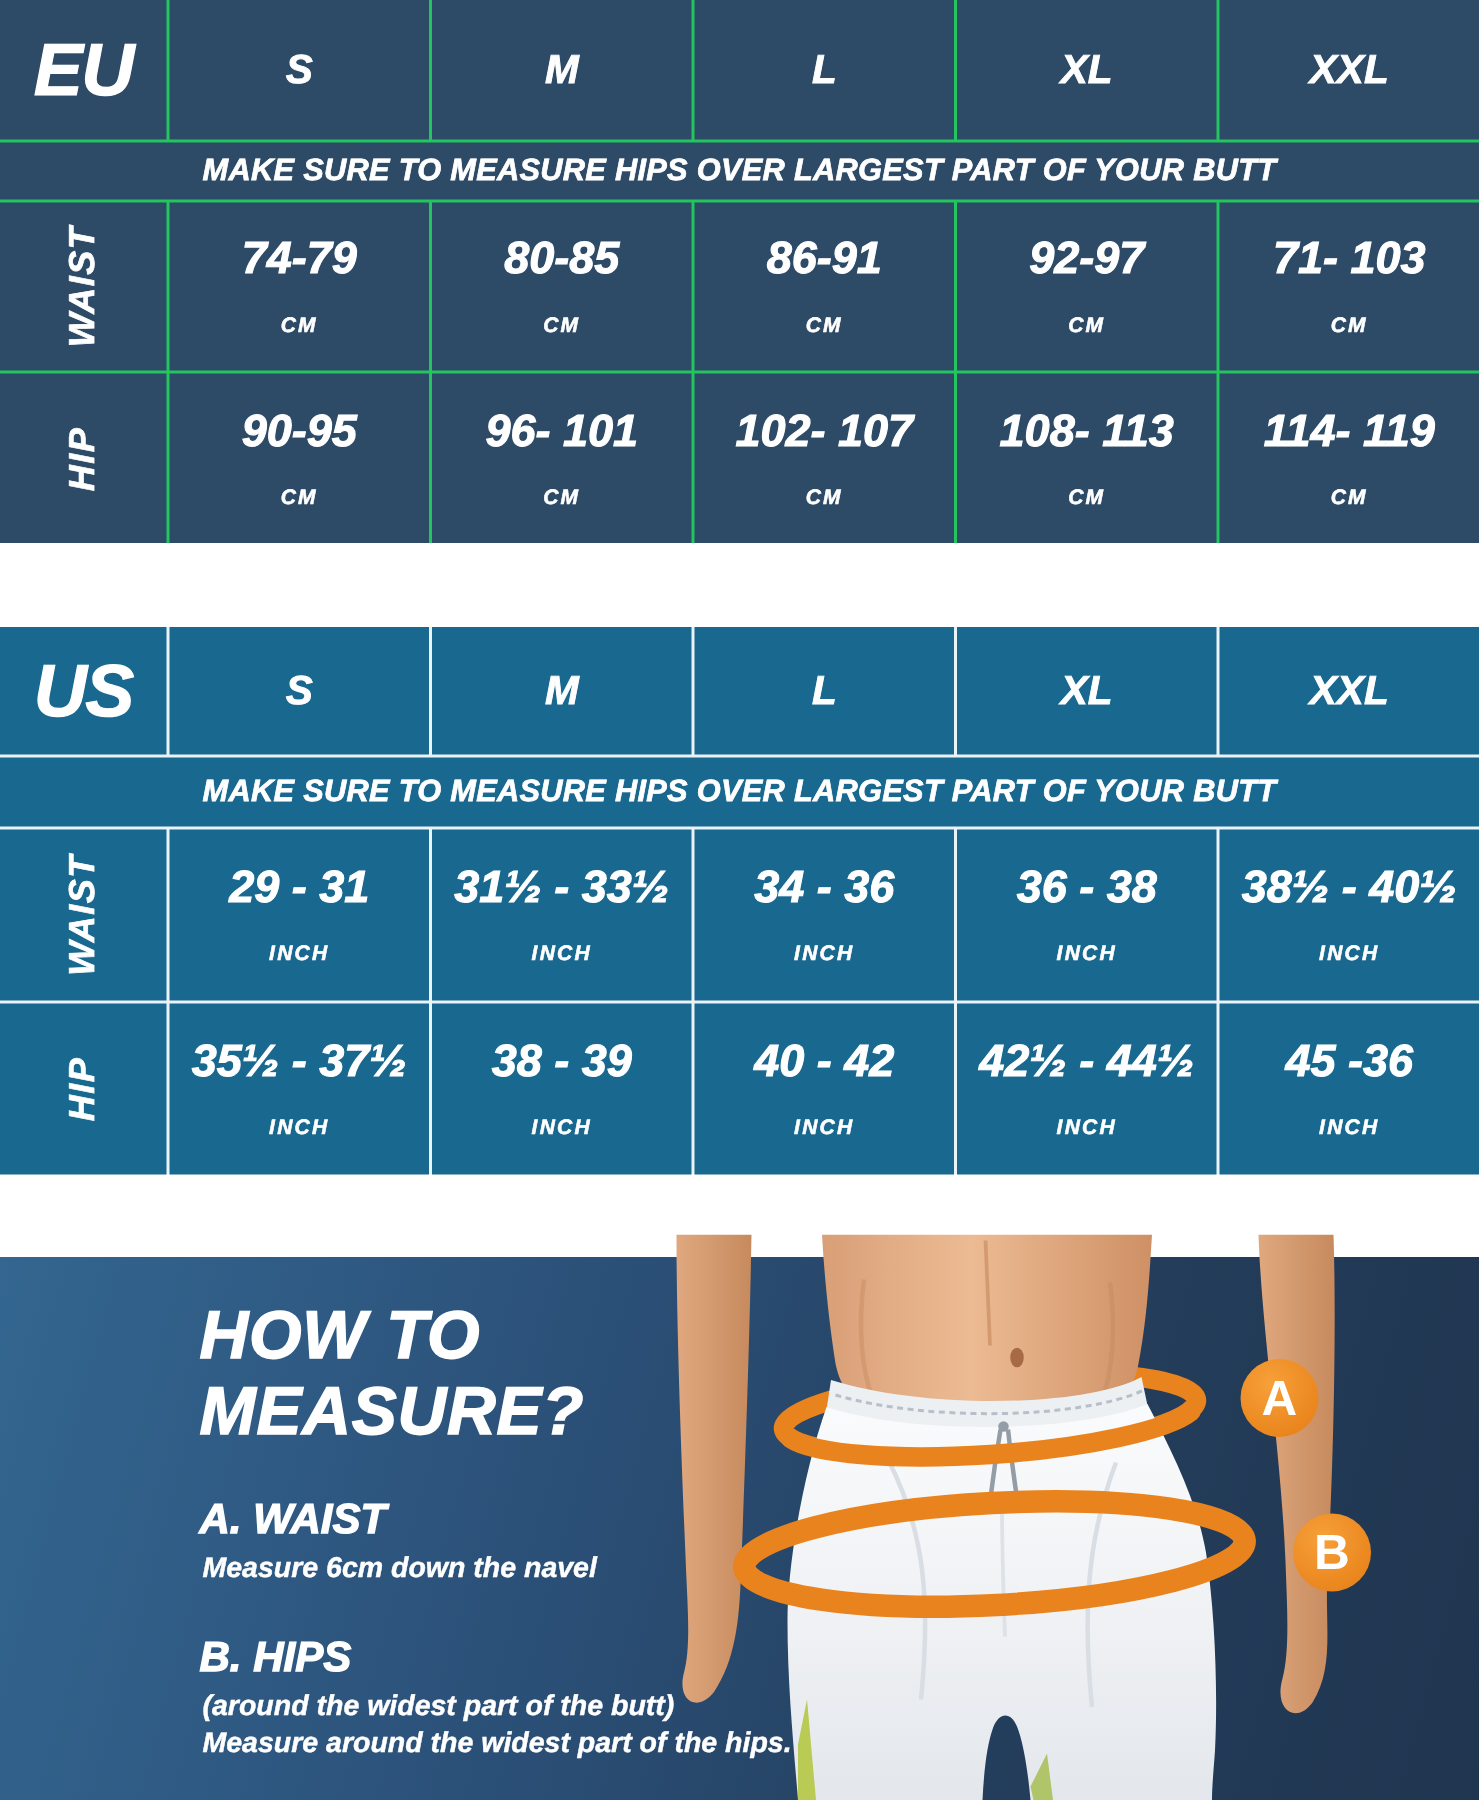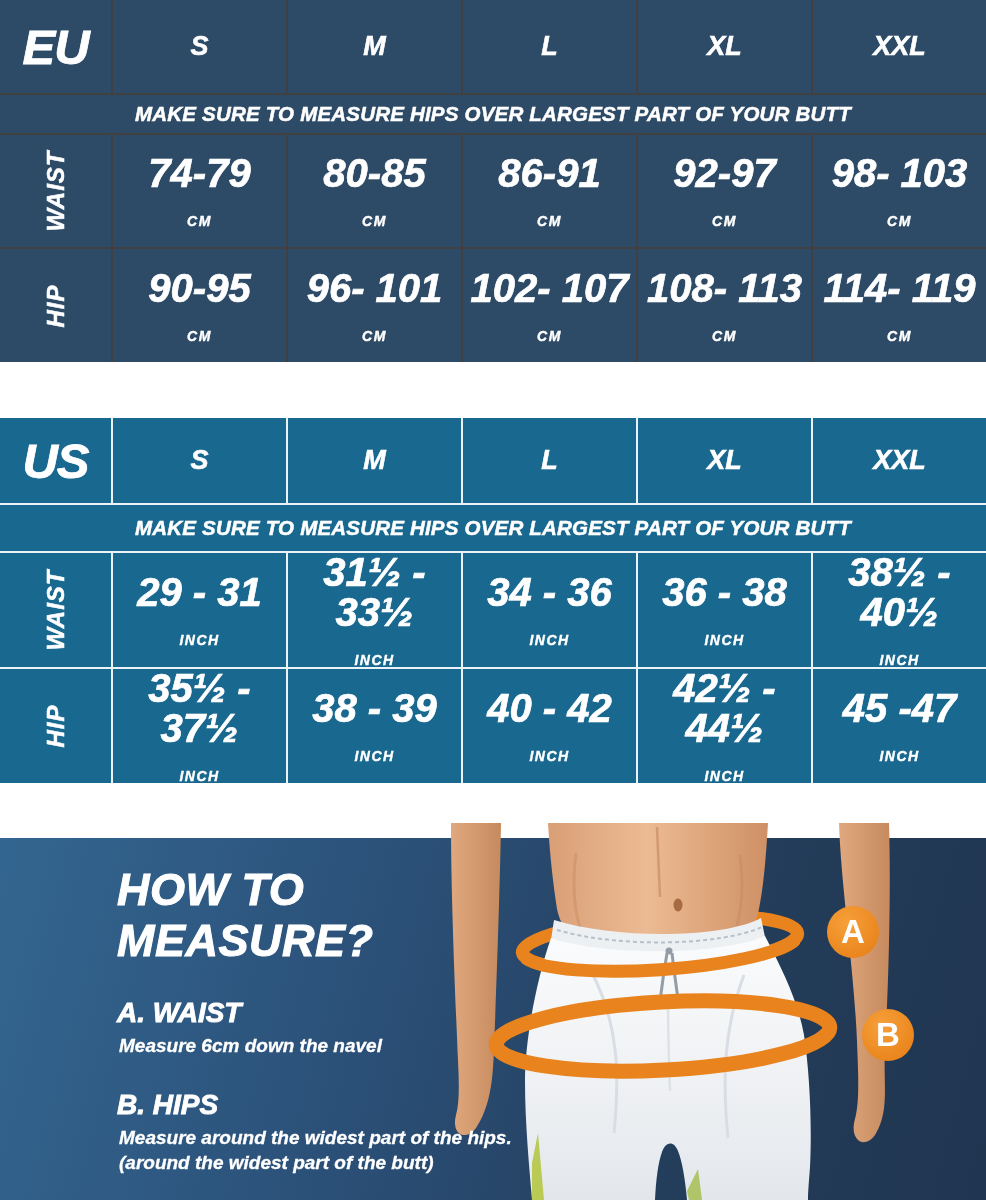--- a/index.html
+++ b/index.html
@@ -8,52 +8,52 @@
     background:#ffffff;
     font-family:"Liberation Sans", sans-serif;
   }
 
   
   .tbl {
     width:986px; display:grid;
     grid-template-columns:111px repeat(5, 1fr);
     gap:2px;
   }
-  .tbl.eu { height:362px; grid-template-rows:93px 38px 112px 113px; background:#404040; }
+  .tbl.eu { height:362px; grid-template-rows:93px 38px 112px 113px; background:#22c55e; }
   .tbl.us { height:365px; grid-template-rows:85px 46px 114px 114px; background:#eaf3f8; }
   .cell {
     display:flex; align-items:center; justify-content:center;
     color:#ffffff; font-weight:bold; font-style:italic; text-align:center;
   }
   .eu .cell { background:#2d4a66; }
   .us .cell { background:#19688f; }
   .corner   { font-size:49px; letter-spacing:-1px; -webkit-text-stroke:0.8px #fff; }
   .size-h   { font-size:27px; -webkit-text-stroke:0.6px #fff; }
   .banner-cell {
     grid-column:1 / -1; font-size:20.5px; letter-spacing:0.2px;
     -webkit-text-stroke:0.5px #fff;
   }
   .vcell span {
     transform:rotate(-90deg); font-size:24px; letter-spacing:1px;
     white-space:nowrap; -webkit-text-stroke:0.5px #fff;
   }
   .val { flex-direction:column; }
-  .val .num  { font-size:40px; line-height:1; -webkit-text-stroke:0.7px #fff; }
+  .val .num  { font-size:30px; line-height:1; -webkit-text-stroke:0.7px #fff; }
   .val .unit { font-size:14px; letter-spacing:1.5px; margin-top:20px; -webkit-text-stroke:0.4px #fff; }
 
   .sep { width:986px; background:#ffffff; }
   .sep1 { height:56px; } .sep2 { height:55px; }
 
   
   .panel {
     width:986px; height:362px; position:relative;
     background:linear-gradient(105deg, #336690 0%, #2b5078 38%, #233d5a 72%, #203550 100%);
   }
   .figure { position:absolute; left:368px; top:-15px; }
-  .howto { position:absolute; left:117px; top:26px; color:#fff; font-style:italic; font-weight:bold; z-index:2; }
+  .howto { position:absolute; left:133px; top:26px; color:#fff; font-style:italic; font-weight:bold; z-index:2; }
   .howto-title { font-size:45px; line-height:1.14; letter-spacing:0.5px; margin:0 0 30px 0; -webkit-text-stroke:1px #fff; }
   .measure-heading { font-size:28px; margin:0 0 6px 0; -webkit-text-stroke:0.9px #fff; }
   .measure-desc { font-size:19px; line-height:1.2; margin:2px; -webkit-text-stroke:0.3px #fff; }
   .block-a { margin-bottom:32px; }
   .badge {
     position:absolute; width:52px; height:52px; border-radius:50%;
     background:radial-gradient(circle at 38% 32%, #f7a03a, #e57c12);
     display:flex; align-items:center; justify-content:center;
     color:#fff; font-weight:bold; font-size:33px; font-style:normal; z-index:3;
   }
@@ -88,21 +88,21 @@
     </div>
     <div class="cell val">
       <div class="num">86-91</div>
       <div class="unit">CM</div>
     </div>
     <div class="cell val">
       <div class="num">92-97</div>
       <div class="unit">CM</div>
     </div>
     <div class="cell val">
-      <div class="num">98- 103</div>
+      <div class="num">71- 103</div>
       <div class="unit">CM</div>
     </div>
 
     <div class="cell vcell">
         <span>HIP</span>
       </div>
     <div class="cell val">
       <div class="num">90-95</div>
       <div class="unit">CM</div>
     </div>
@@ -173,21 +173,21 @@
     </div>
     <div class="cell val">
       <div class="num">40 - 42</div>
       <div class="unit">INCH</div>
     </div>
     <div class="cell val">
       <div class="num">42½ - 44½</div>
       <div class="unit">INCH</div>
     </div>
     <div class="cell val">
-      <div class="num">45 -47</div>
+      <div class="num">45 -36</div>
       <div class="unit">INCH</div>
     </div>
   </div>
 
   <div class="sep sep2"></div>
 
   <div class="panel">
 
     <svg class="figure" width="562" height="377" viewBox="0 0 562 377">
       <defs>
@@ -239,22 +239,22 @@
       <h2 class="howto-title">
         <span>HOW TO</span><br>
         <span>MEASURE?</span>
       </h2>
       <div class="block-a">
         <h3 class="measure-heading">A. WAIST</h3>
         <p class="measure-desc">Measure 6cm down the navel</p>
       </div>
       <div class="block-b">
         <h3 class="measure-heading">B. HIPS</h3>
+        <p class="measure-desc">(around the widest part of the butt)</p>
         <p class="measure-desc">Measure around the widest part of the hips.</p>
-        <p class="measure-desc">(around the widest part of the butt)</p>
       </div>
     </div>
 
     <div class="badge badge-a">
         <span>A</span>
       </div>
     <div class="badge badge-b">
         <span>B</span>
       </div>
   </div>

